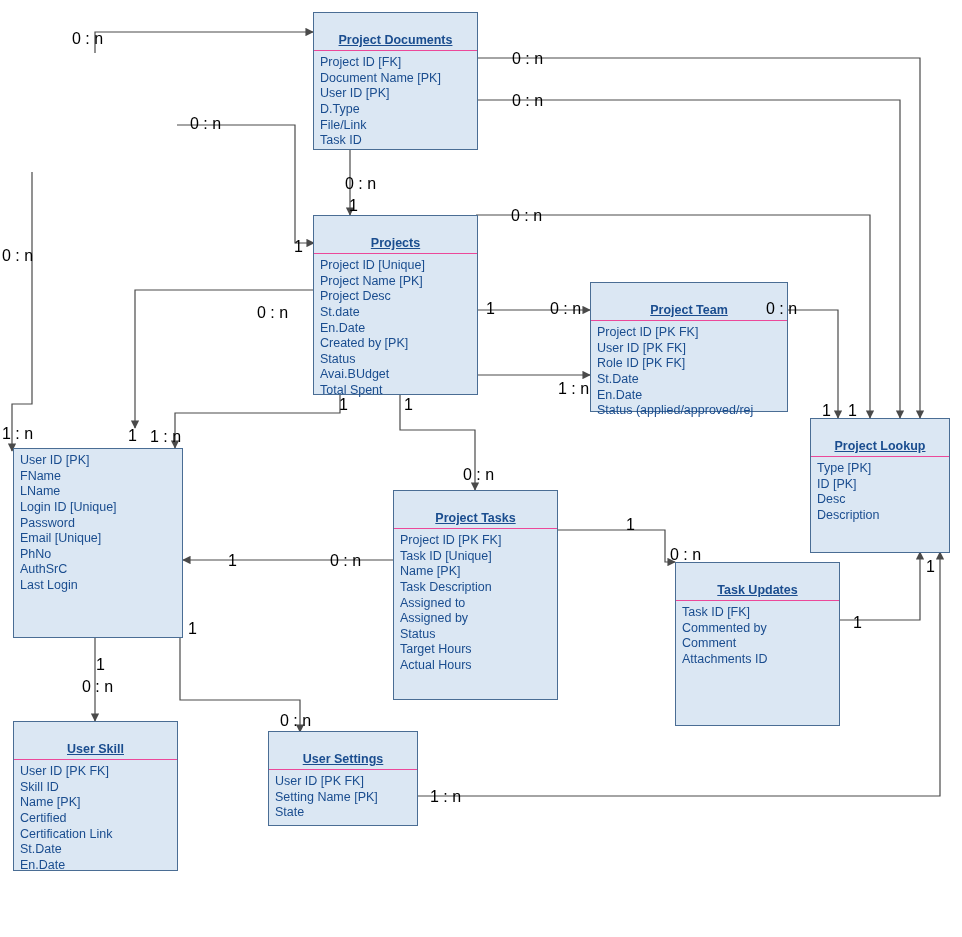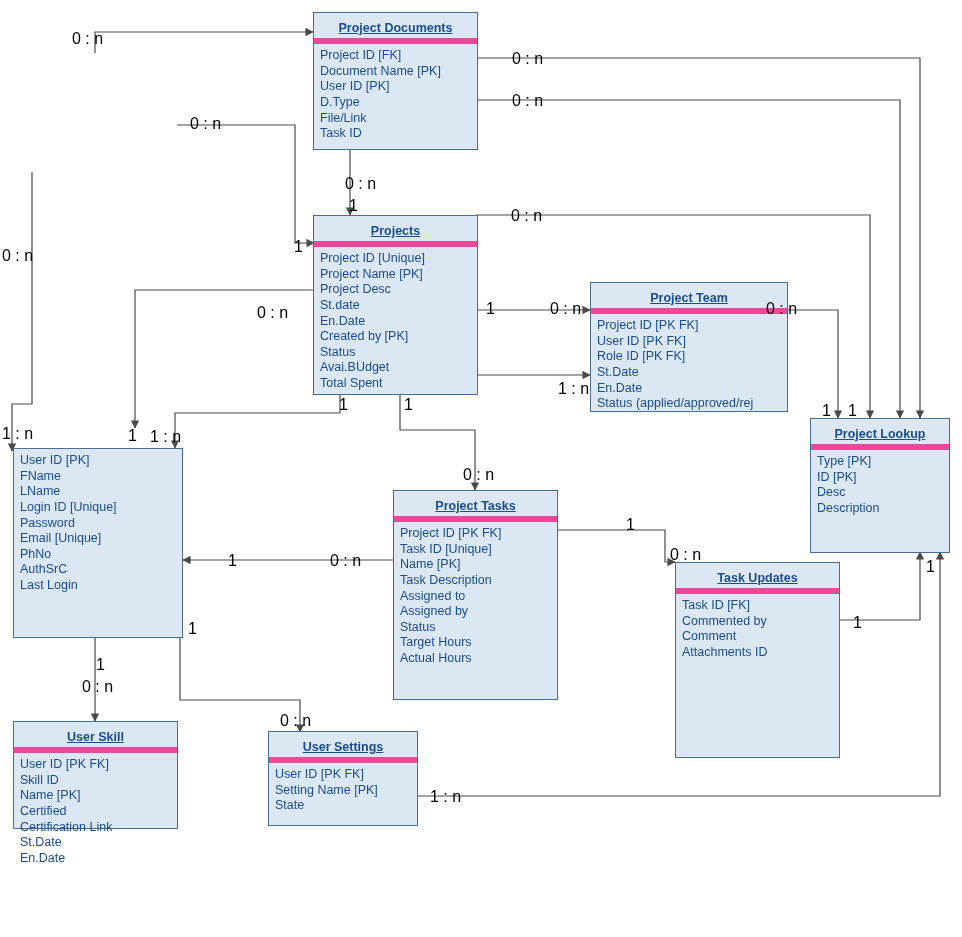--- a/index.html
+++ b/index.html
@@ -26,22 +26,22 @@
   }
   .entity {
     position: absolute;
     background: #dbe7f3;
     border: 1px solid #4a6d94;
     box-sizing: border-box;
   }
   .entity-header {
     font-weight: bold;
     text-align: center;
-    padding: 8px 4px 3px 4px;
-    border-bottom: 6px solid #ec4899;
+    padding: 20px 4px 3px 4px;
+    border-bottom: 1px solid #ec4899;
     text-decoration: underline;
     color: #1a4d8f;
   }
   .entity-body {
     padding: 4px 6px 6px 6px;
   }
   .attr {
     line-height: 1.25;
     white-space: nowrap;
     overflow: hidden;
@@ -181,40 +181,40 @@
   <div class="entity" style="left:810px; top:418px; width:140px; height:135px;">
     <div class="entity-header">Project Lookup</div>
     <div class="entity-body">
       <div class="attr">Type [PK]</div>
       <div class="attr">ID [PK]</div>
       <div class="attr">Desc</div>
       <div class="attr">Description</div>
     </div>
   </div>
 
-  <div class="entity" style="left:675px; top:562px; width:165px; height:196px;">
+  <div class="entity" style="left:675px; top:562px; width:165px; height:164px;">
     <div class="entity-header">Task Updates</div>
     <div class="entity-body">
       <div class="attr">Task ID [FK]</div>
       <div class="attr">Commented by</div>
       <div class="attr">Comment</div>
       <div class="attr">Attachments ID</div>
     </div>
   </div>
 
   <div class="entity" style="left:268px; top:731px; width:150px; height:95px;">
     <div class="entity-header">User Settings</div>
     <div class="entity-body">
       <div class="attr">User ID [PK FK]</div>
       <div class="attr">Setting Name [PK]</div>
       <div class="attr">State</div>
     </div>
   </div>
 
-  <div class="entity" style="left:13px; top:721px; width:165px; height:108px;">
+  <div class="entity" style="left:13px; top:721px; width:165px; height:150px;">
     <div class="entity-header">User Skill</div>
     <div class="entity-body">
       <div class="attr">User ID [PK FK]</div>
       <div class="attr">Skill ID</div>
       <div class="attr">Name [PK]</div>
       <div class="attr">Certified</div>
       <div class="attr">Certification Link</div>
       <div class="attr">St.Date</div>
       <div class="attr">En.Date</div>
     </div>

